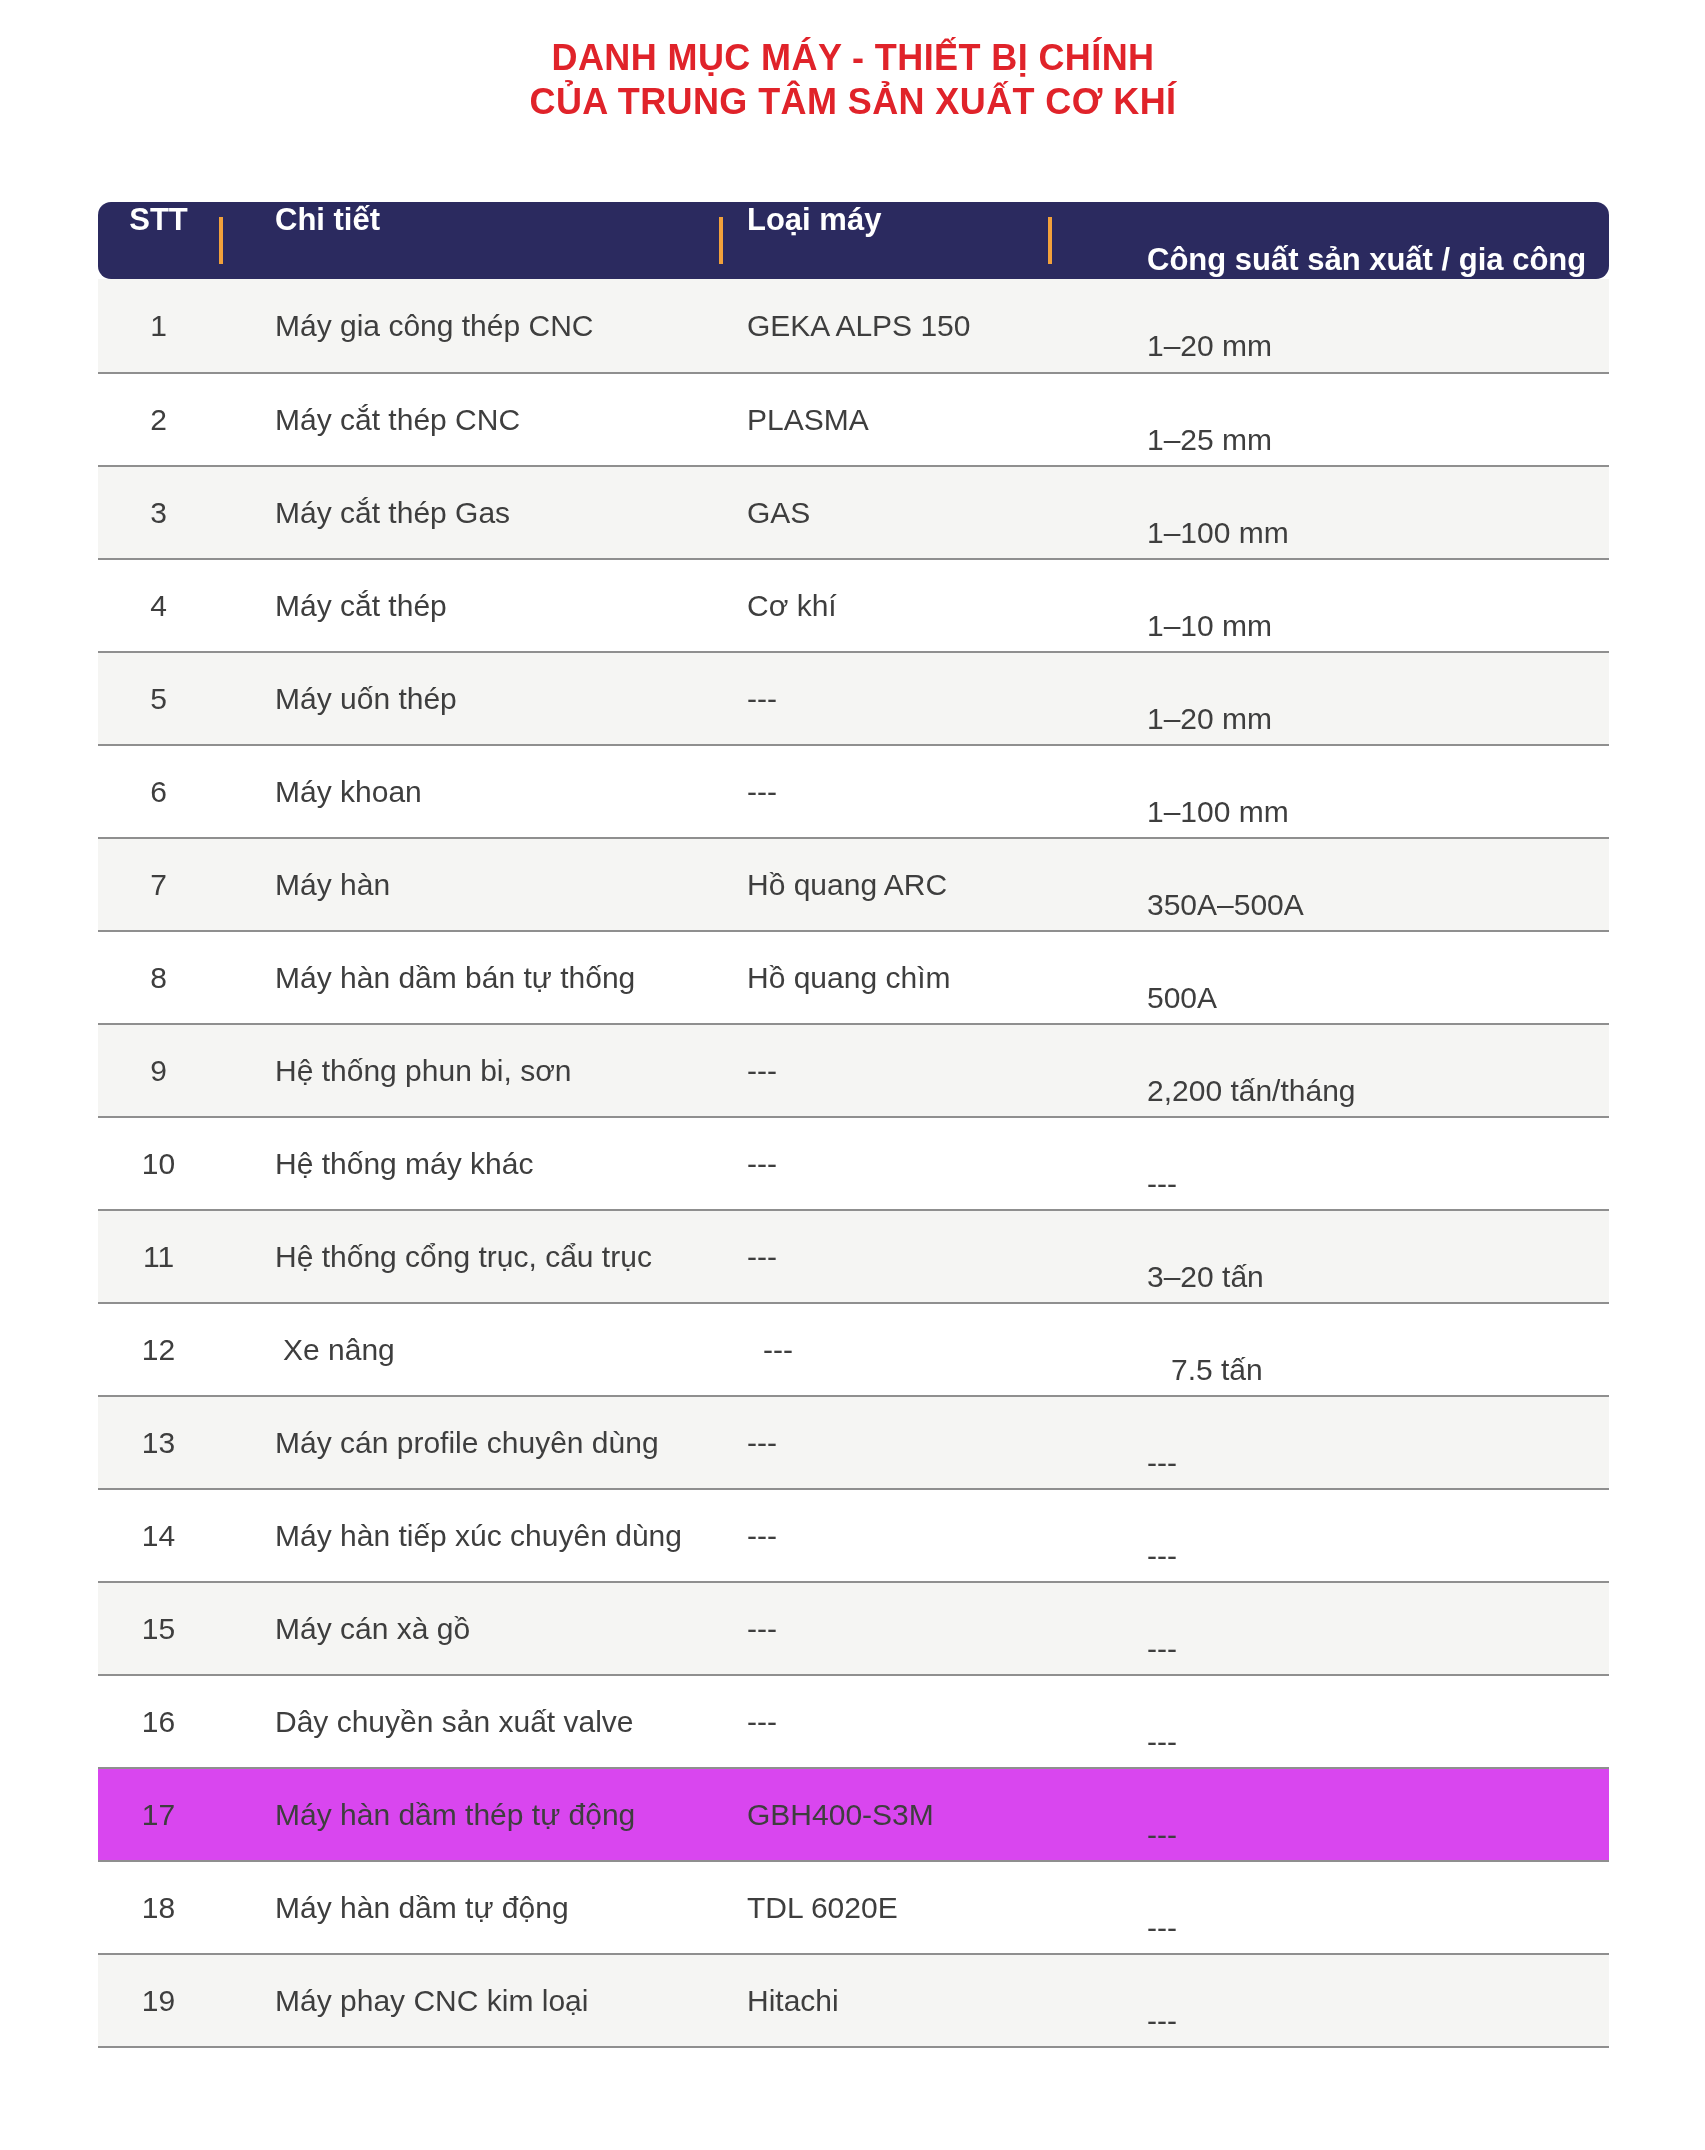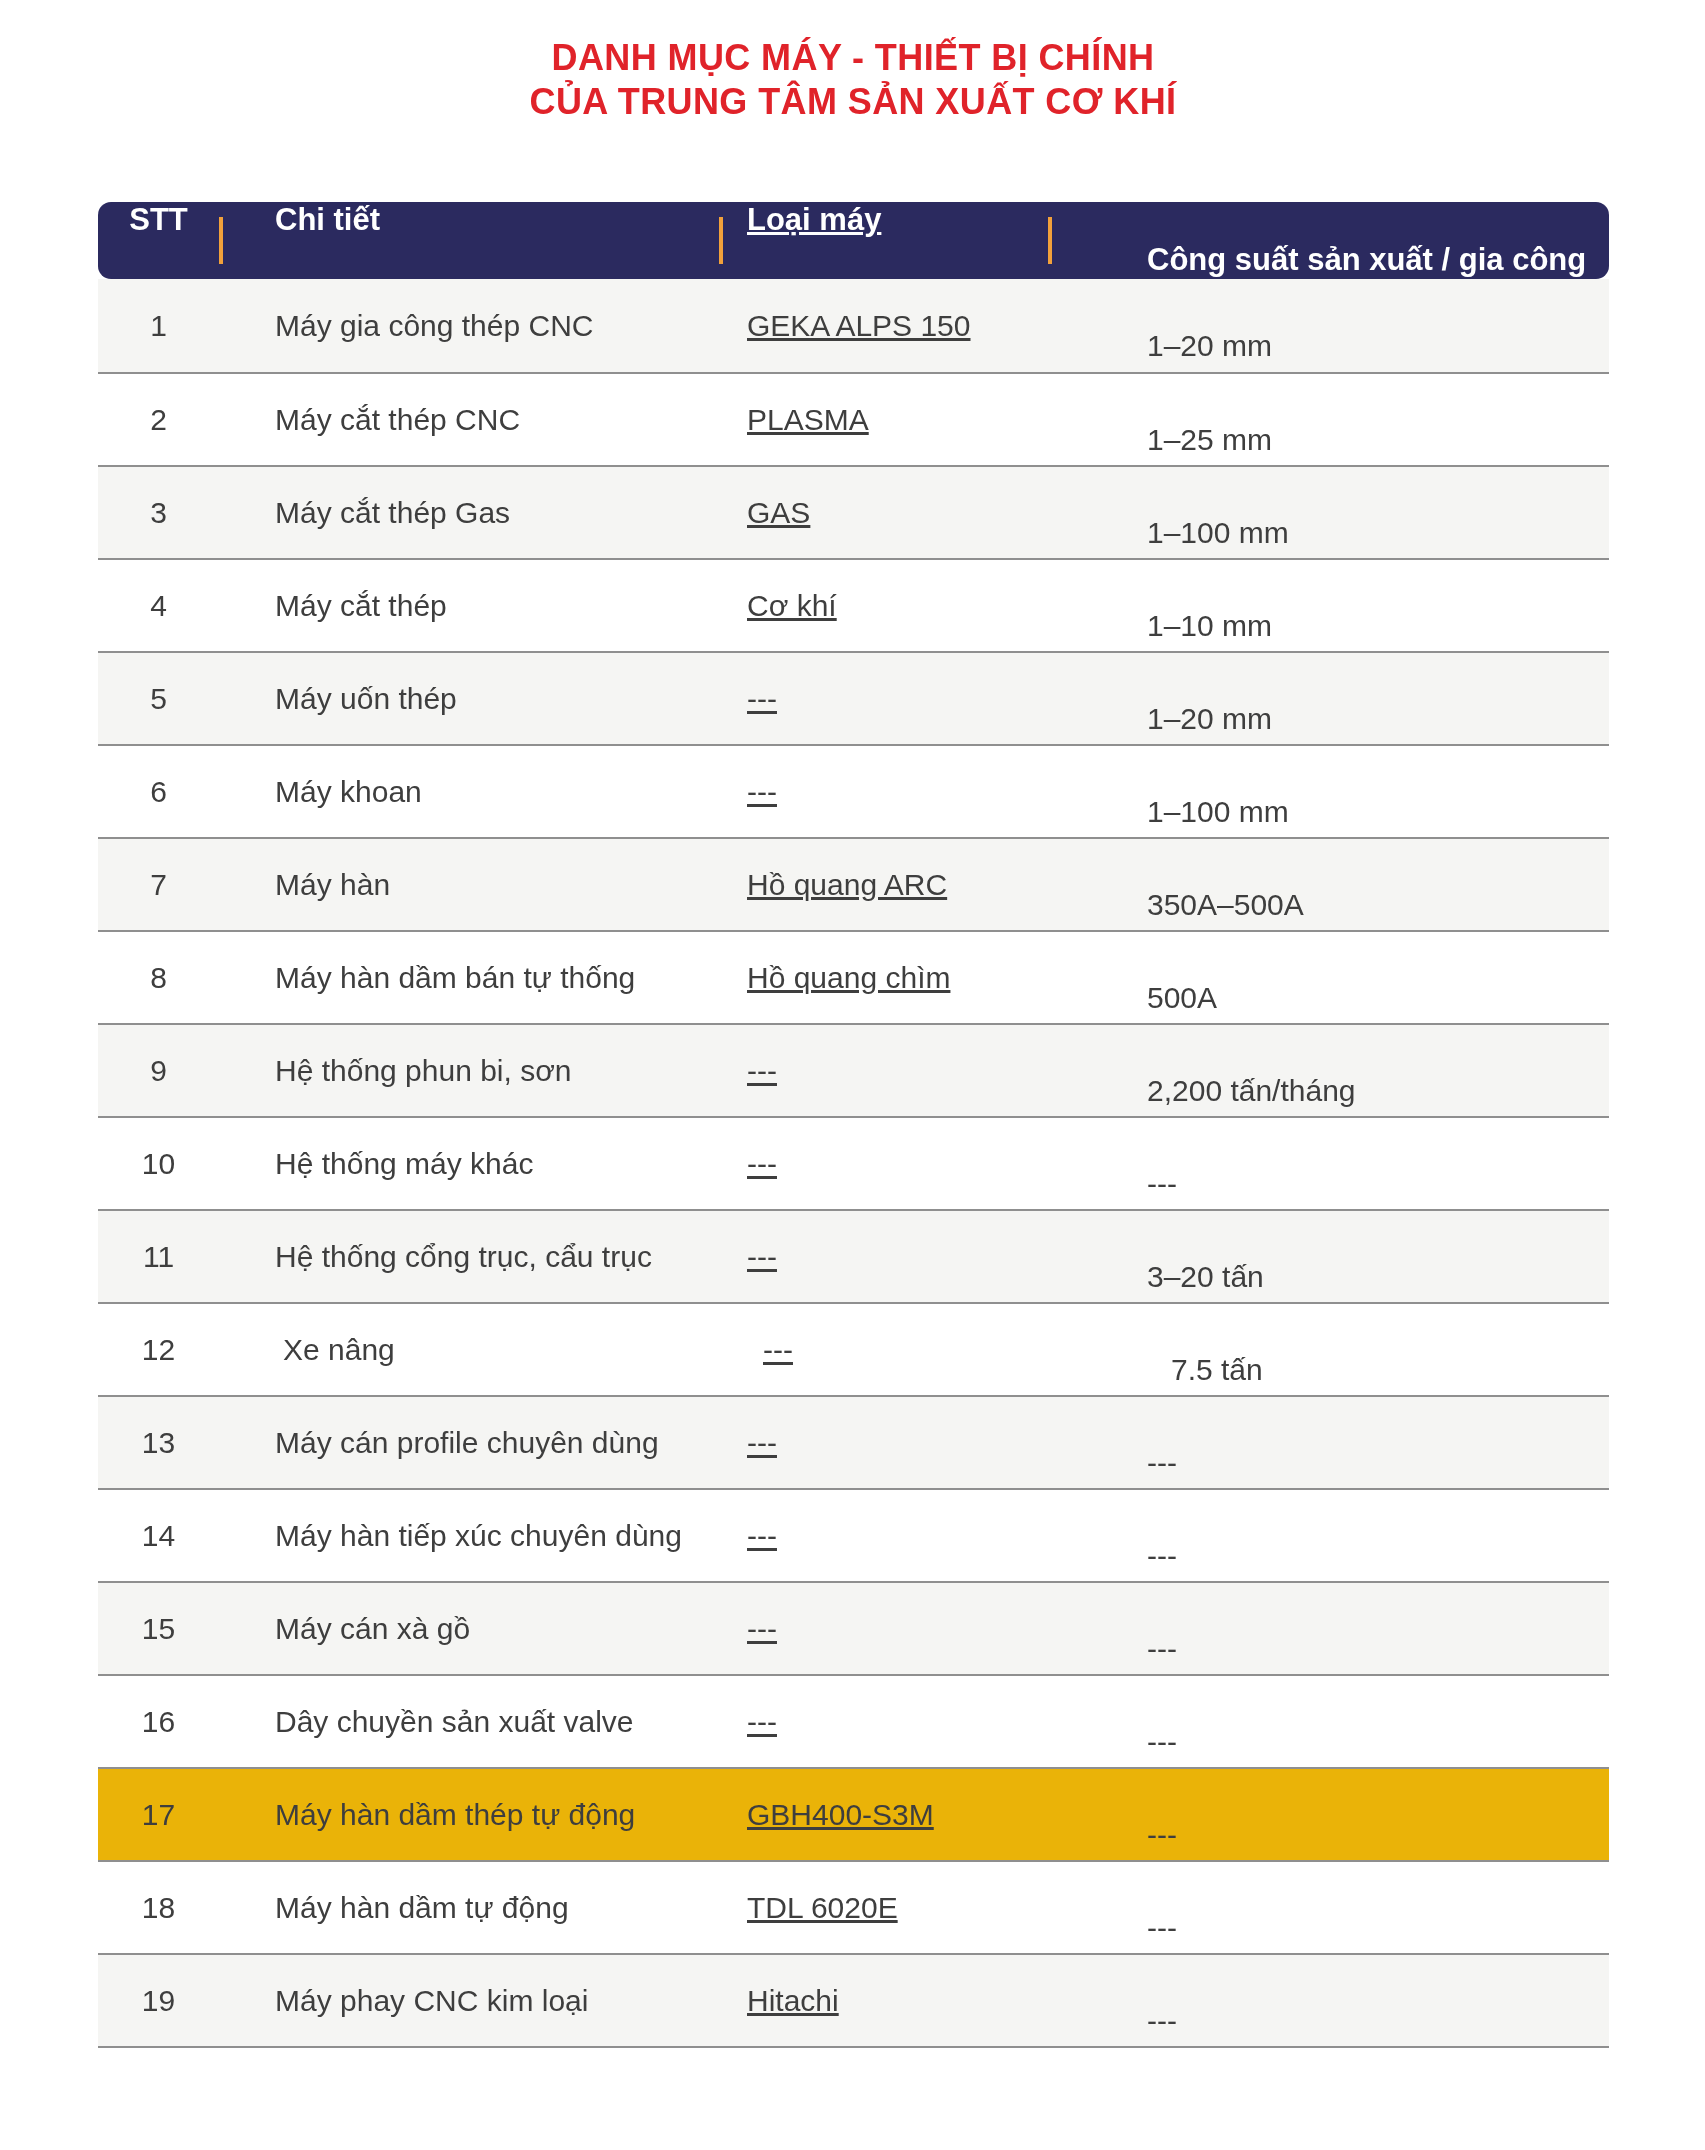--- a/index.html
+++ b/index.html
@@ -57,21 +57,21 @@
     box-sizing: border-box;
     font-size: 30px;
     font-weight: 400;
     color: #3e3e3e;
   }
   .body-row + .body-row { border-top: 2.1px solid #8f8f8f; }
 
   
   .col-stt    { width: 121px; text-align: center; flex: 0 0 auto; box-sizing: border-box; }
   .col-detail { width: 490px; padding-left: 56px; flex: 0 0 auto; box-sizing: border-box; }
-  .col-type   { width: 375px; padding-left: 38px; flex: 0 0 auto; box-sizing: border-box; text-decoration: underline; }
+  .col-type   { width: 375px; padding-left: 38px; flex: 0 0 auto; box-sizing: border-box; }
   .col-cap    { flex: 1 1 auto; padding-left: 63px; box-sizing: border-box; margin-top: 40px; }
   .cell { white-space: nowrap; overflow: hidden; }
 </style>
 </head>
 <body>
 
 <div class="page">
 
   <div class="title" style="color: rgb(224, 35, 42);">
     <div>DANH MỤC MÁY - THIẾT BỊ CHÍNH</div>
@@ -180,21 +180,21 @@
           <div class="cell col-detail">Máy cán xà gồ</div>
           <div class="cell col-type">---</div>
           <div class="cell col-cap">---</div>
         </div>
         <div class="body-row" style="background: rgb(255, 255, 255);">
           <div class="cell col-stt">16</div>
           <div class="cell col-detail">Dây chuyền sản xuất valve</div>
           <div class="cell col-type">---</div>
           <div class="cell col-cap">---</div>
         </div>
-        <div class="body-row" style="background: #eab308;">
+        <div class="body-row" style="background: #d946ef;">
           <div class="cell col-stt">17</div>
           <div class="cell col-detail">Máy hàn dầm thép tự động</div>
           <div class="cell col-type">GBH400-S3M</div>
           <div class="cell col-cap">---</div>
         </div>
         <div class="body-row" style="background: rgb(255, 255, 255);">
           <div class="cell col-stt">18</div>
           <div class="cell col-detail">Máy hàn dầm tự động</div>
           <div class="cell col-type">TDL 6020E</div>
           <div class="cell col-cap">---</div>

